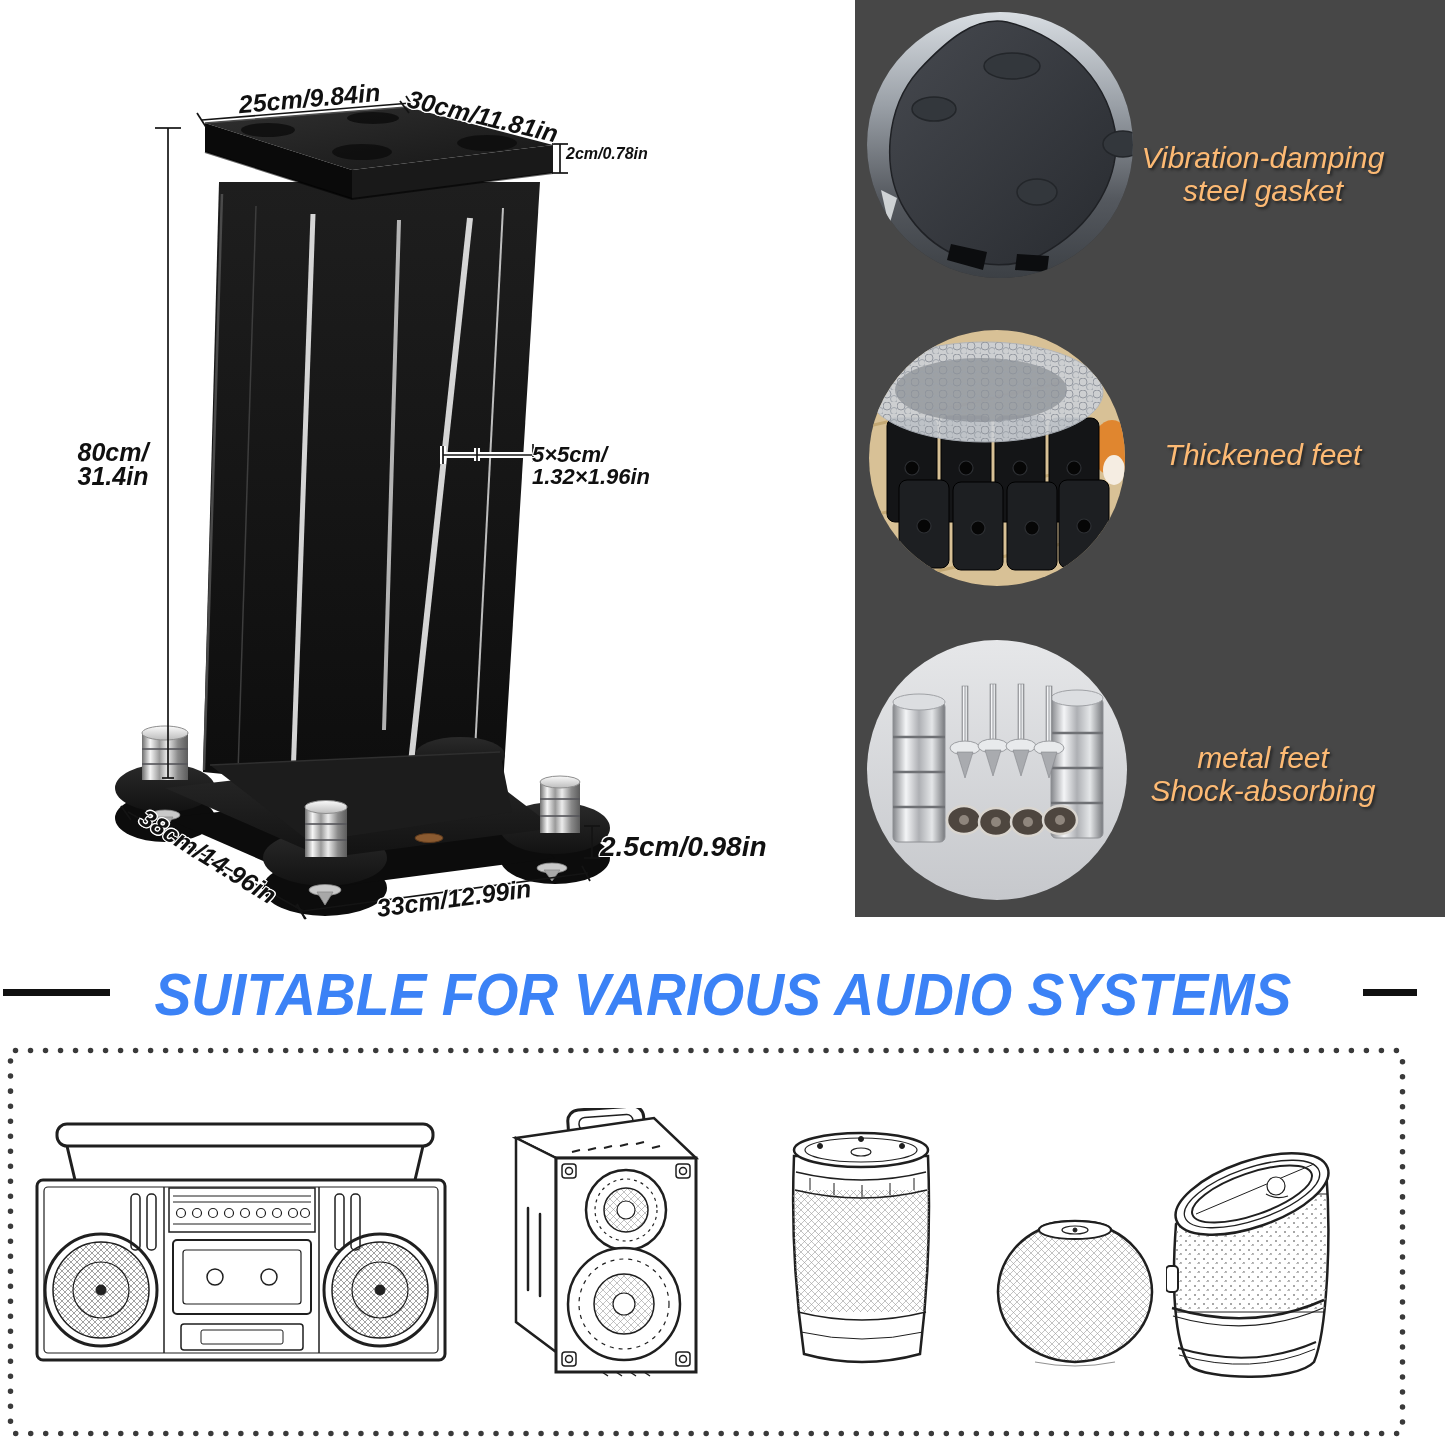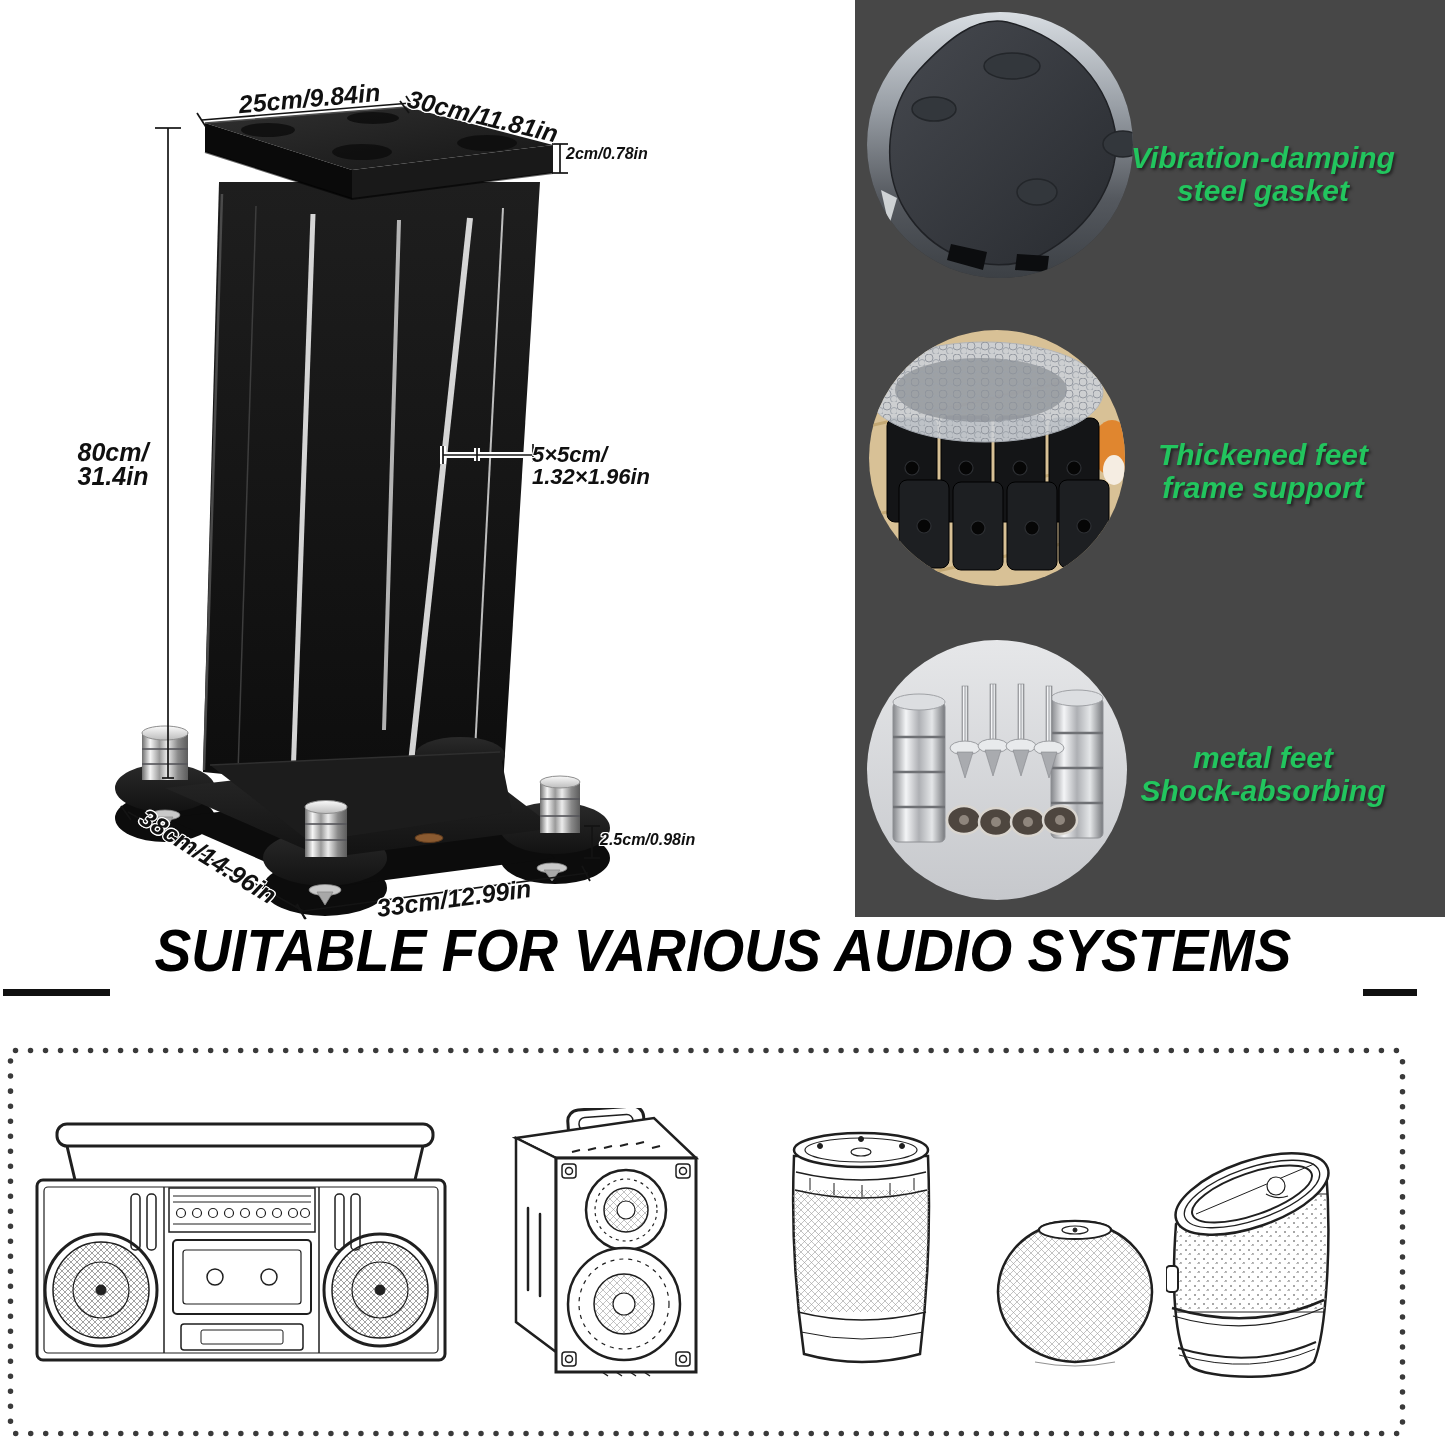--- a/index.html
+++ b/index.html
@@ -15,44 +15,44 @@
                 1px 1px 0 #fff,-1px -1px 0 #fff,1px -1px 0 #fff,-1px 1px 0 #fff;
   }
   .dim-label span{display:block;}
   .d-top-depth{left:212px;top:84px;width:195px;text-align:center;font-size:25px;transform:rotate(-5deg);}
   .d-top-width{left:408px;top:84px;width:170px;text-align:left;font-size:25px;transform:rotate(13.5deg);transform-origin:left center;}
   .d-top-thick{left:566px;top:145px;font-size:16px;}
   .d-height{left:66px;top:440px;width:94px;text-align:center;font-size:25px;line-height:24px;}
   .d-column{left:532px;top:444px;width:124px;text-align:left;font-size:22px;line-height:22px;}
   .d-base-depth{left:118px;top:842px;width:180px;text-align:center;font-size:25px;transform:rotate(32deg);}
   .d-base-width{left:348px;top:884px;width:212px;text-align:center;font-size:25px;transform:rotate(-7.5deg);}
-  .d-base-thick{left:600px;top:831px;font-size:16px;}
+  .d-base-thick{left:600px;top:831px;font-size:28px;}
 
   
   .features-panel{position:absolute;left:855px;top:0;width:590px;height:917px;background:#474747;}
   .photo-circle{position:absolute;border-radius:50%;overflow:hidden;box-shadow:0 0 0 1px rgba(0,0,0,.25) inset;}
   .photo-circle svg{display:block;}
   .pc1{left:12px;top:12px;width:266px;height:266px;}
   .pc2{left:14px;top:330px;width:256px;height:256px;}
   .pc3{left:12px;top:640px;width:260px;height:260px;}
   .feature-label{
-    position:absolute;left:258px;width:300px;color:#22c55e;font-weight:bold;font-style:italic;
+    position:absolute;left:258px;width:300px;color:#fdba74;font-weight:normal;font-style:italic;
     font-size:30px;line-height:33px;text-align:center;
     text-shadow:2px 2px 3px rgba(0,0,0,.5);
   }
   .fl1{top:141px;} .fl2{top:438px;} .fl3{top:741px;}
   .feature-label span{display:block;}
 
   
   .heading-bar{position:absolute;height:7px;background:#101010;top:989px;}
   .hb-left{left:3px;width:107px;}
   .hb-right{left:1363px;width:54px;}
   .main-heading{
-    position:absolute;left:60px;right:60px;top:916px;text-align:center;
-    font-size:60px;font-weight:bold;font-style:italic;color:#000000;white-space:nowrap;
+    position:absolute;left:60px;right:60px;top:960px;text-align:center;
+    font-size:60px;font-weight:bold;font-style:italic;color:#3b82f6;white-space:nowrap;
   }
   .main-heading .squish{display:inline-block;transform:scaleX(.92);transform-origin:center;}
   .dots-svg{position:absolute;left:0;top:0;}
   .device{position:absolute;}
 </style>
 </head>
 <body>
 
 <div class="canvas">
 
@@ -297,21 +297,20 @@
         </g>
         <g>
           <ellipse cx="116" cy="62" rx="118" ry="50" fill="#ccd0d6" opacity=".93" stroke="#b0b5bc"></ellipse>
           <ellipse cx="112" cy="60" rx="86" ry="32" fill="#64686e" opacity=".45"></ellipse>
           <ellipse cx="116" cy="62" rx="118" ry="50" fill="url(#bubbles)" opacity=".9"></ellipse>
         </g>
       </svg>
     </div>
     <div class="feature-label fl2">
       <span>Thickened feet</span>
-      <span>frame support</span>
     </div>
 
     <div class="photo-circle pc3">
       <svg width="260" height="260" viewBox="0 0 260 260">
         <defs>
           <linearGradient id="p3bg" x1="0" y1="0" x2="0" y2="1">
             <stop offset="0" stop-color="#e6e7e9"></stop>
               <stop offset="1" stop-color="#c6c8cc"></stop>
           </linearGradient>
           <linearGradient id="chrome2" x1="0" y1="0" x2="1" y2="0">

